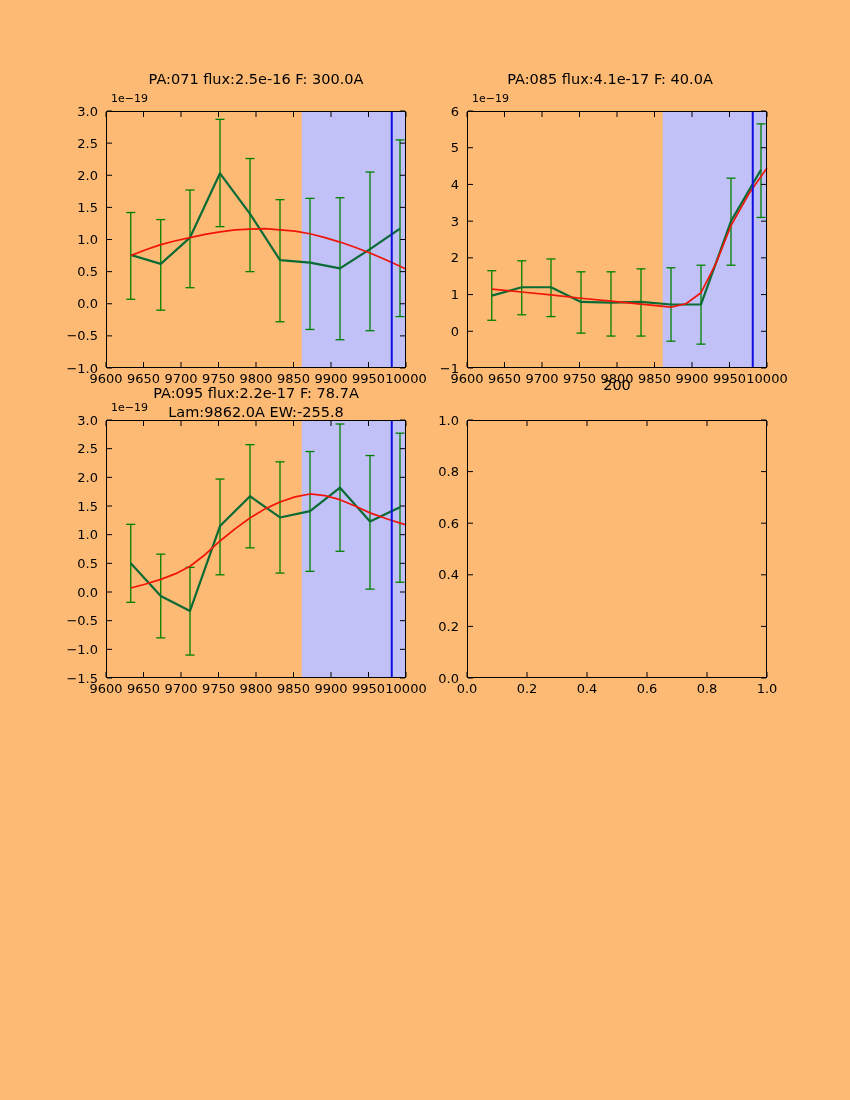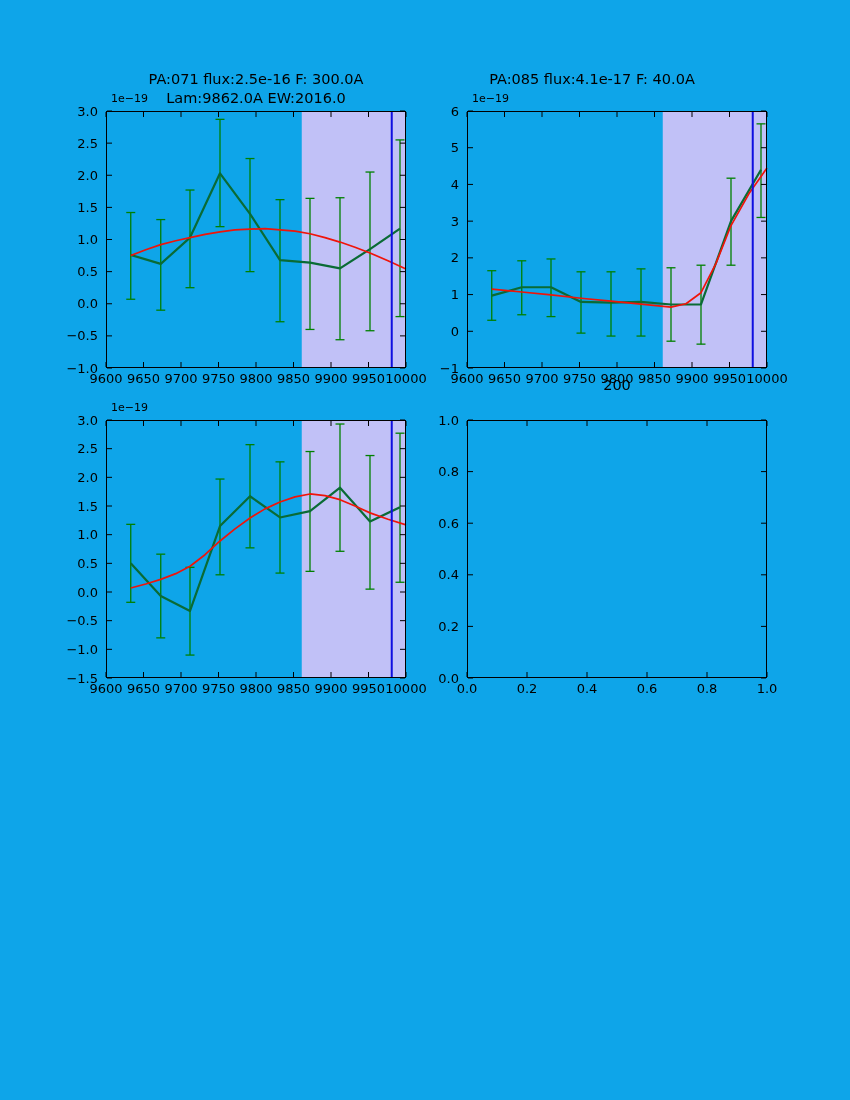--- a/index.html
+++ b/index.html
@@ -1,50 +1,49 @@
 <!DOCTYPE html>
 <html><head>
 <meta charset="utf-8">
 <style>
   html,body { margin:0; padding:0; background:#ffffff; }
   .fig {
-    position:relative; width:850px; height:1100px; background:#0ea5e9;
+    position:relative; width:850px; height:1100px; background:#fdba74;
     font-family:"DejaVu Sans", sans-serif; color:#000;
   }
   .plot { position:absolute; overflow:visible; }
   #plot-tl { left:106px; top:111px; }
   #plot-tr { left:467px; top:111px; }
   #plot-bl { left:106px; top:420px; }
   #plot-br { left:467px; top:420px; }
   .plot-title {
     position:absolute; text-align:center; font-size:14.5px; line-height:19px;
     width:380px; white-space:nowrap;
   }
   #title-tl { left:66px;  top:70px;  }
-  #title-tr { left:402px; top:70px;  }
+  #title-tr { left:420px; top:70px;  }
   #title-bl { left:66px;  top:384px; }
   #title-br { left:427px; top:376px;text-align:center; }
   .offset-label { position:absolute; font-size:11px; }
   #offset-tl { left:111px; top:92px;  }
   #offset-tr { left:472px; top:92px;  }
   #offset-bl { left:111px; top:401px; }
   .stats {
     position:absolute; left:168px; top:740px;
     font-size:12px; line-height:25.8px; white-space:pre;
   }
   svg text { font-family:"DejaVu Sans", sans-serif; }
 </style>
 </head>
 <body>
 
 <div class="fig">
 
   <div class="plot-title" id="title-tl">
     <div>PA:071 flux:2.5e-16 F: 300.0A</div>
-    <div>Lam:9862.0A EW:2016.0</div>
   </div>
   <div class="offset-label" id="offset-tl">1e−19</div>
   <svg class="plot" id="plot-tl" width="300" height="257">
       <rect x="195.75" y="0" width="104.25" height="257" fill="#c1c1f7"></rect>
       <line x1="24.75" y1="188.2525" x2="24.75" y2="101.51500000000001" stroke="#008000" stroke-width="1.3"></line>
       <line x1="20.25" y1="188.2525" x2="29.25" y2="188.2525" stroke="#008000" stroke-width="1.3"></line>
       <line x1="20.25" y1="101.51500000000001" x2="29.25" y2="101.51500000000001" stroke="#008000" stroke-width="1.3"></line>
       <line x1="54.75" y1="199.175" x2="54.75" y2="108.58250000000001" stroke="#008000" stroke-width="1.3"></line>
       <line x1="50.25" y1="199.175" x2="59.25" y2="199.175" stroke="#008000" stroke-width="1.3"></line>
       <line x1="50.25" y1="108.58250000000001" x2="59.25" y2="108.58250000000001" stroke="#008000" stroke-width="1.3"></line>
@@ -218,20 +217,24 @@
       <line x1="299" y1="73.42857142857142" x2="294" y2="73.42857142857142" stroke="#000000" stroke-width="1"></line>
       <text x="-8" y="77.92857142857142" text-anchor="end" font-size="13px" fill="#000000">4</text>
       <line x1="1" y1="36.71428571428572" x2="6" y2="36.71428571428572" stroke="#000000" stroke-width="1"></line>
       <line x1="299" y1="36.71428571428572" x2="294" y2="36.71428571428572" stroke="#000000" stroke-width="1"></line>
       <text x="-8" y="41.21428571428572" text-anchor="end" font-size="13px" fill="#000000">5</text>
       <line x1="1" y1="0" x2="6" y2="0" stroke="#000000" stroke-width="1"></line>
       <line x1="299" y1="0" x2="294" y2="0" stroke="#000000" stroke-width="1"></line>
       <text x="-8" y="4.5" text-anchor="end" font-size="13px" fill="#000000">6</text>
     </svg>
 
+  <div class="plot-title" id="title-bl">
+    <div>PA:095 flux:2.2e-17 F: 78.7A</div>
+    <div>Lam:9862.0A EW:-255.8</div>
+  </div>
   <div class="offset-label" id="offset-bl">1e−19</div>
   <svg class="plot" id="plot-bl" width="300" height="258">
       <rect x="195.75" y="0" width="104.25" height="258" fill="#c1c1f7"></rect>
       <line x1="24.75" y1="182.32" x2="24.75" y2="104.34666666666669" stroke="#008000" stroke-width="1.3"></line>
       <line x1="20.25" y1="182.32" x2="29.25" y2="182.32" stroke="#008000" stroke-width="1.3"></line>
       <line x1="20.25" y1="104.34666666666669" x2="29.25" y2="104.34666666666669" stroke="#008000" stroke-width="1.3"></line>
       <line x1="54.75" y1="217.86666666666667" x2="54.75" y2="134.16" stroke="#008000" stroke-width="1.3"></line>
       <line x1="50.25" y1="217.86666666666667" x2="59.25" y2="217.86666666666667" stroke="#008000" stroke-width="1.3"></line>
       <line x1="50.25" y1="134.16" x2="59.25" y2="134.16" stroke="#008000" stroke-width="1.3"></line>
       <line x1="84.00000000000001" y1="235.06666666666666" x2="84.00000000000001" y2="147.34666666666666" stroke="#008000" stroke-width="1.3"></line>

